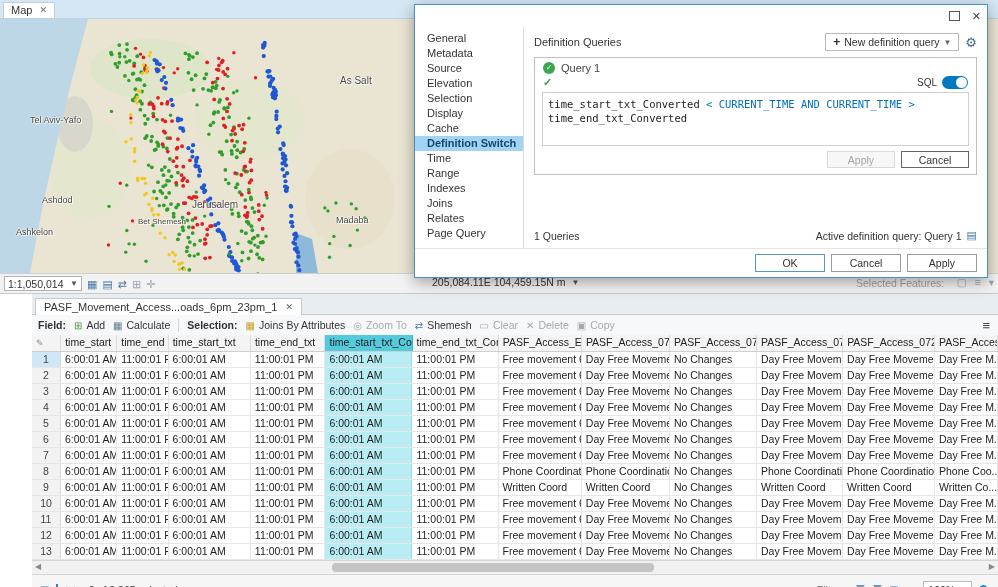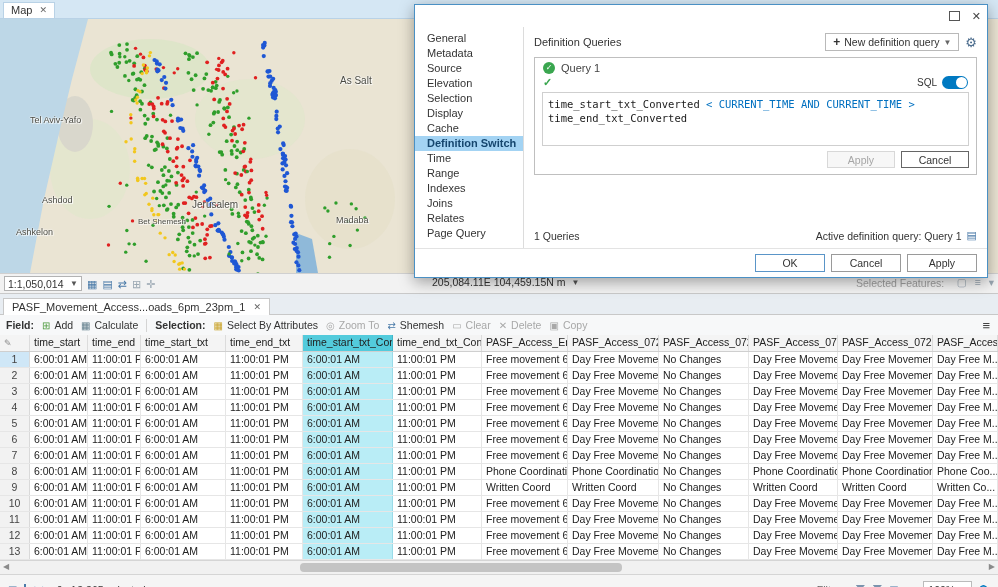--- a/index.html
+++ b/index.html
@@ -51,21 +51,21 @@
   .qc-actions{display:flex;justify-content:flex-end;gap:6px;padding:5px 7px 6px 7px;}
   .btn{width:68px;height:17px;font:10.5px "Liberation Sans",sans-serif;background:#fff;cursor:pointer;}
   .btn.disabled{color:#a6a6a6;border:1px solid #d8d8d8;background:#f7f7f7;}
   .btn.cancel{color:#333;border:1px solid #666;}
   .dlg-content-foot{margin-top:auto;display:flex;align-items:center;gap:5px;font-size:10.5px;color:#333;padding:4px 0 2px 0;}
   .aq-icon{color:#4a7aa8;font-size:11px;cursor:pointer;}
   .dlg-footer{height:28px;border-top:1px solid #e3e3e3;display:flex;align-items:center;justify-content:flex-end;gap:6px;padding:0 10px;flex:none;}
   .fbtn{width:70px;height:18px;font:10.5px "Liberation Sans",sans-serif;background:#fff;border:1px solid #9a9a9a;cursor:pointer;color:#333;}
   .fbtn.primary{border:1px solid #5a95c8;}
   
-  .table-panel{height:294px;display:flex;flex-direction:column;border-top:1px solid #c9c9c9;box-sizing:border-box;}
+  .table-panel{height:294px;display:flex;flex-direction:column;border-top:1px solid #c9c9c9;box-sizing:border-box;padding-left:32px;}
   .attr-tabs{height:21px;background:#e8edf2;display:flex;align-items:flex-end;padding-left:3px;box-sizing:border-box;border-bottom:1px solid #c8c8c8;flex:none;}
   .attr-tab{background:#fff;border:1px solid #c8c8c8;border-bottom:none;padding:2px 8px;font-size:11px;display:flex;gap:8px;align-items:center;margin-bottom:-1px;}
   .tbl-toolbar{height:20px;display:flex;align-items:center;gap:8px;padding:0 6px;background:#f7f8f9;font-size:10.5px;position:relative;flex:none;}
   .tb-label{font-weight:bold;color:#333;}
   .tb-btn{display:flex;align-items:center;gap:4px;color:#333;cursor:pointer;}
   .tb-btn.gray{color:#a8a8a8;cursor:default;}
   .tb-ico{font-size:10px;}
   .tb-sep{width:1px;height:13px;background:#d4d4d4;}
   .tb-menu{position:absolute;right:8px;font-size:13px;color:#444;cursor:pointer;}
   .tbl-header{height:16px;display:flex;background:#f4f4f4;border-bottom:1px solid #cfcfcf;flex:none;font-size:10.5px;}
@@ -710,21 +710,21 @@
           <span>Add</span>
         </span>
       <span class="tb-btn">
           <span class="tb-ico" style="color:#607d8b">▦</span>
           <span>Calculate</span>
         </span>
       <span class="tb-sep"></span>
       <span class="tb-label">Selection:</span>
       <span class="tb-btn">
           <span class="tb-ico" style="color:#c9a227">▦</span>
-          <span>Select By Attributes</span>
+          <span>Joins By Attributes</span>
         </span>
       <span class="tb-btn gray">
           <span class="tb-ico">◎</span>
           <span>Zoom To</span>
         </span>
       <span class="tb-btn">
           <span class="tb-ico" style="color:#4a7aa8">⇄</span>
           <span>Shemesh</span>
         </span>
       <span class="tb-btn gray">

